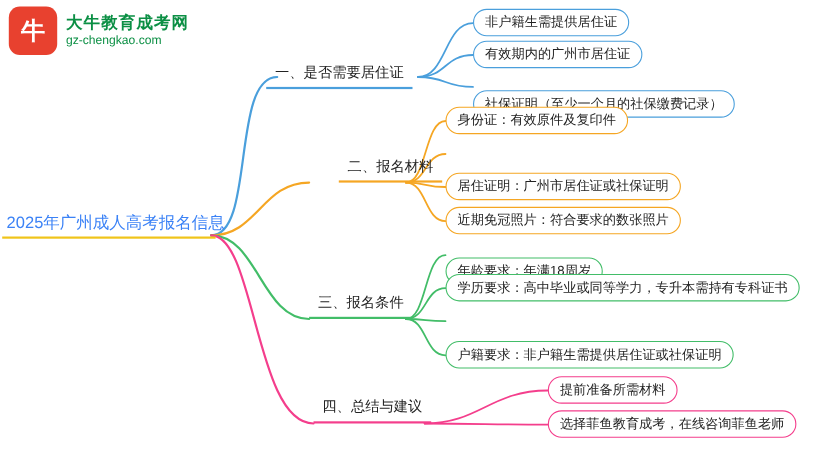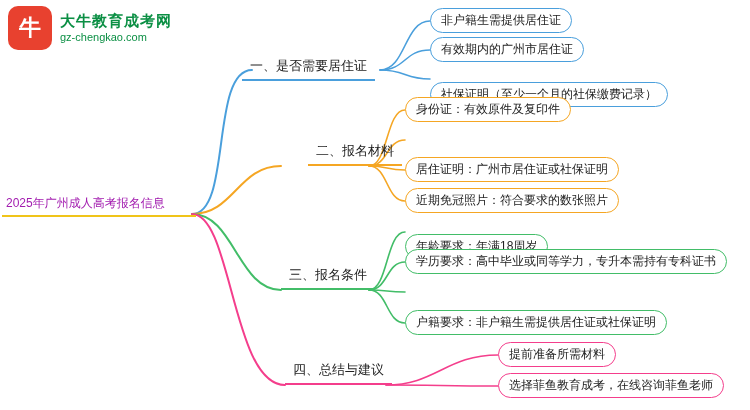--- a/index.html
+++ b/index.html
@@ -4,21 +4,21 @@
 <style>
   html,body{margin:0;padding:0;background:#fff;}
   #stage{
     position:relative;width:750px;height:410px;background:#fff;overflow:hidden;
     font-family:"Liberation Sans","DejaVu Sans",sans-serif;color:#333;
   }
   #edges{position:absolute;left:0;top:0;width:750px;height:410px;}
   #edges path{fill:none;stroke-linecap:round;}
   .root-node{
     position:absolute;left:2px;top:192px;width:188px;
-    font-size:12px;line-height:18px;color:#a21caf;
+    font-size:15px;line-height:18px;color:#3b82f6;
     padding:2px 2px 3px 4px;border-bottom:2px solid #f0c419;
     white-space:nowrap;
   }
   .branch-label{
     position:absolute;font-size:13px;line-height:17px;color:#222;
     padding:2px 8px 5px 8px;border-bottom:2px solid #999;white-space:nowrap;
   }
   .leaf{
     position:absolute;background:#fff;border:1.5px solid #999;border-radius:13px;
     font-size:12px;line-height:17px;padding:3px 10px;white-space:nowrap;color:#222;

